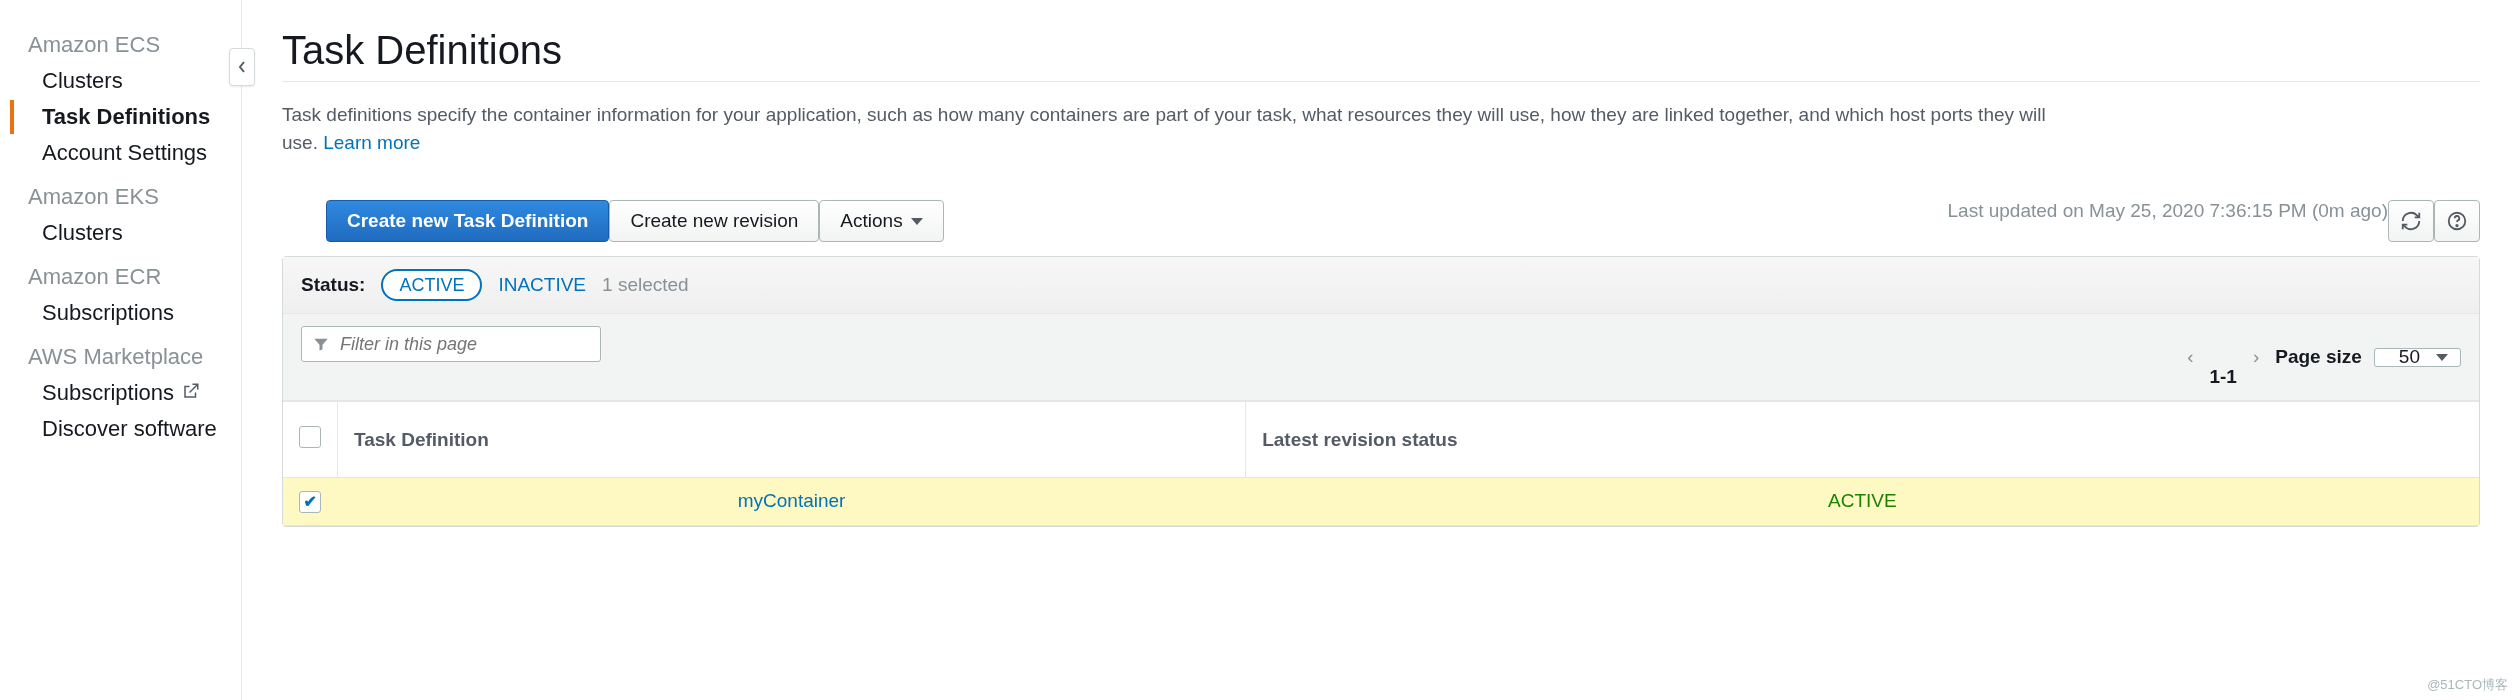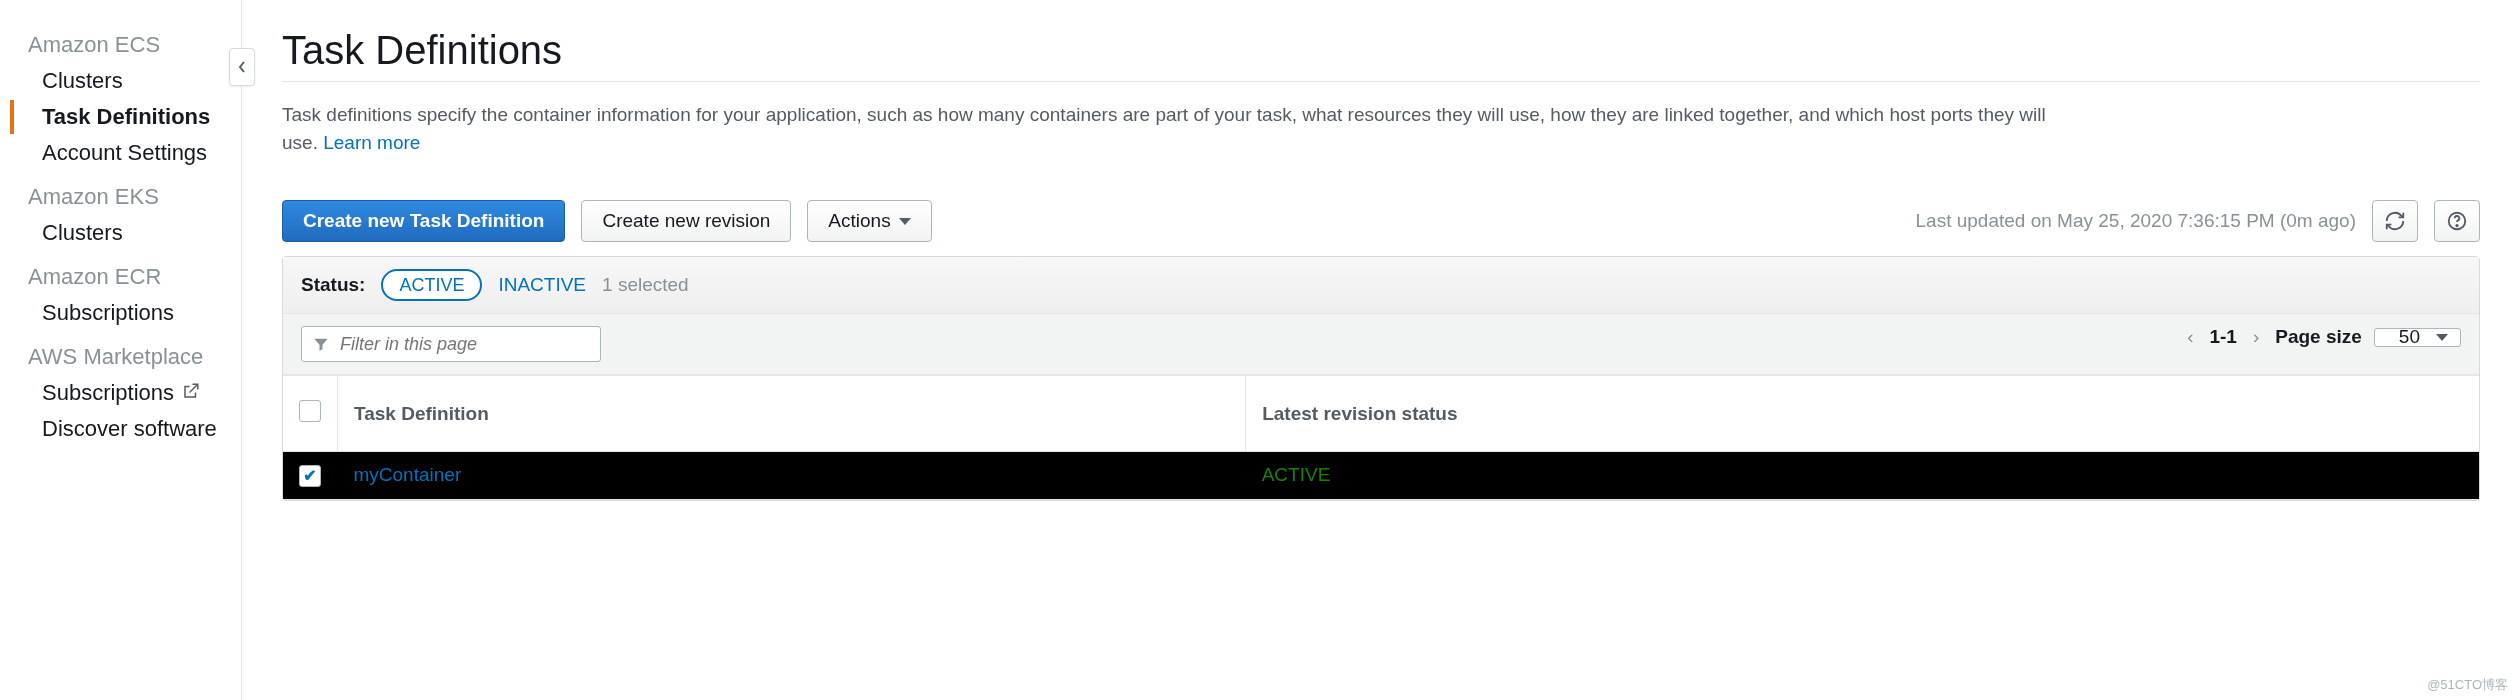--- a/index.html
+++ b/index.html
@@ -75,23 +75,22 @@
   .page-desc {
     font-size: 19px;
     color: #545b64;
     line-height: 1.45;
     max-width: 1800px;
   }
   .page-desc a { color: #0073bb; text-decoration: none; cursor: pointer; }
   
   .toolbar {
     display: flex;
-    align-items: center;
     margin-top: 44px;
-    gap: 16px;
+    margin-left: 44px;
   }
   .btn {
     height: 42px;
     padding: 0 20px;
     border-radius: 4px;
     font-size: 19px;
     display: inline-flex;
     align-items: center;
     justify-content: center;
     cursor: pointer;
@@ -171,21 +170,21 @@
     color: #879196;
     flex: 1;
     background: transparent;
   }
   .filter-box svg { width: 18px; height: 18px; fill: #879196; }
   .pag {
     display: flex; align-items: center; gap: 12px;
     font-size: 19px; color: #16191f;
   }
   .pag .chev { color: #879196; cursor: pointer; font-size: 19px; padding: 0 4px; }
-  .pag .range { font-weight: 700; }
+  .pag .range { font-weight: 700; margin-top: 40px; }
   .page-size-select {
     display: inline-flex; align-items: center;
     height: 19px; border: 1px solid #aab7b8;
     border-radius: 3px; background: #ffffff;
     padding: 0 40px 0 24px;
     font-size: 19px;
     position: relative;
     cursor: pointer;
   }
   .page-size-select .caret-down { position: absolute; right: 12px; }
@@ -201,21 +200,21 @@
     border-bottom: 1px solid #e6e6e6;
     border-left: 1px solid #e6e6e6;
     background: #ffffff;
   }
   .tbl th:first-child { border-left: none; width: 52px; }
   .tbl td {
     font-size: 19px;
     padding: 12px 16px;
     border-bottom: 1px solid #e6e6e6;
   }
-  .tbl tbody tr.selected { background: #000000; }
+  .tbl tbody tr.selected { background: #fef9c3; text-align: center; }
   .td-link { color: #0073bb; cursor: pointer; }
   .td-status-active { color: #1d8102; font-weight: 400; }
   .chk {
     width: 22px; height: 22px;
     border: 1px solid #aab7b8;
     border-radius: 3px;
     background: #ffffff;
     display: inline-flex; align-items: center; justify-content: center;
     cursor: pointer;
   }

